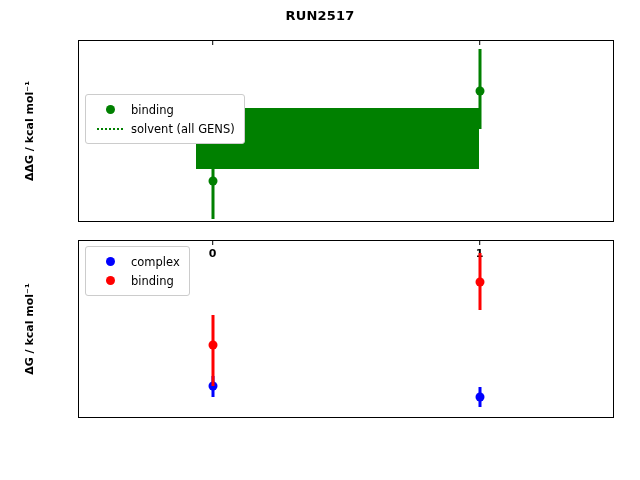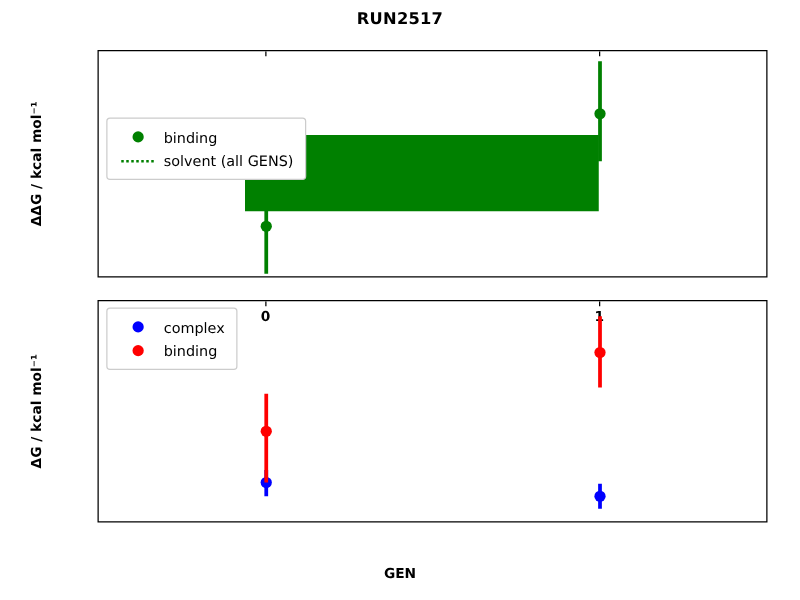--- a/index.html
+++ b/index.html
@@ -198,14 +198,13 @@
         <div class="legend-row">
           <span class="legend-key">
             <span class="legend-dot" style="background: rgb(255, 0, 0);"></span>
           </span>
           <span class="legend-text">binding</span>
         </div>
       </div>
   </div>
   <div class="ylabel" id="ylabel-bottom" style="width: 178px; height: 14px; top: 322px; left: -59px; line-height: 14px;">ΔG / kcal mol⁻¹</div>
 
-  <div class="xlabel">GEN</div>
 </div>
 
 </body></html>

